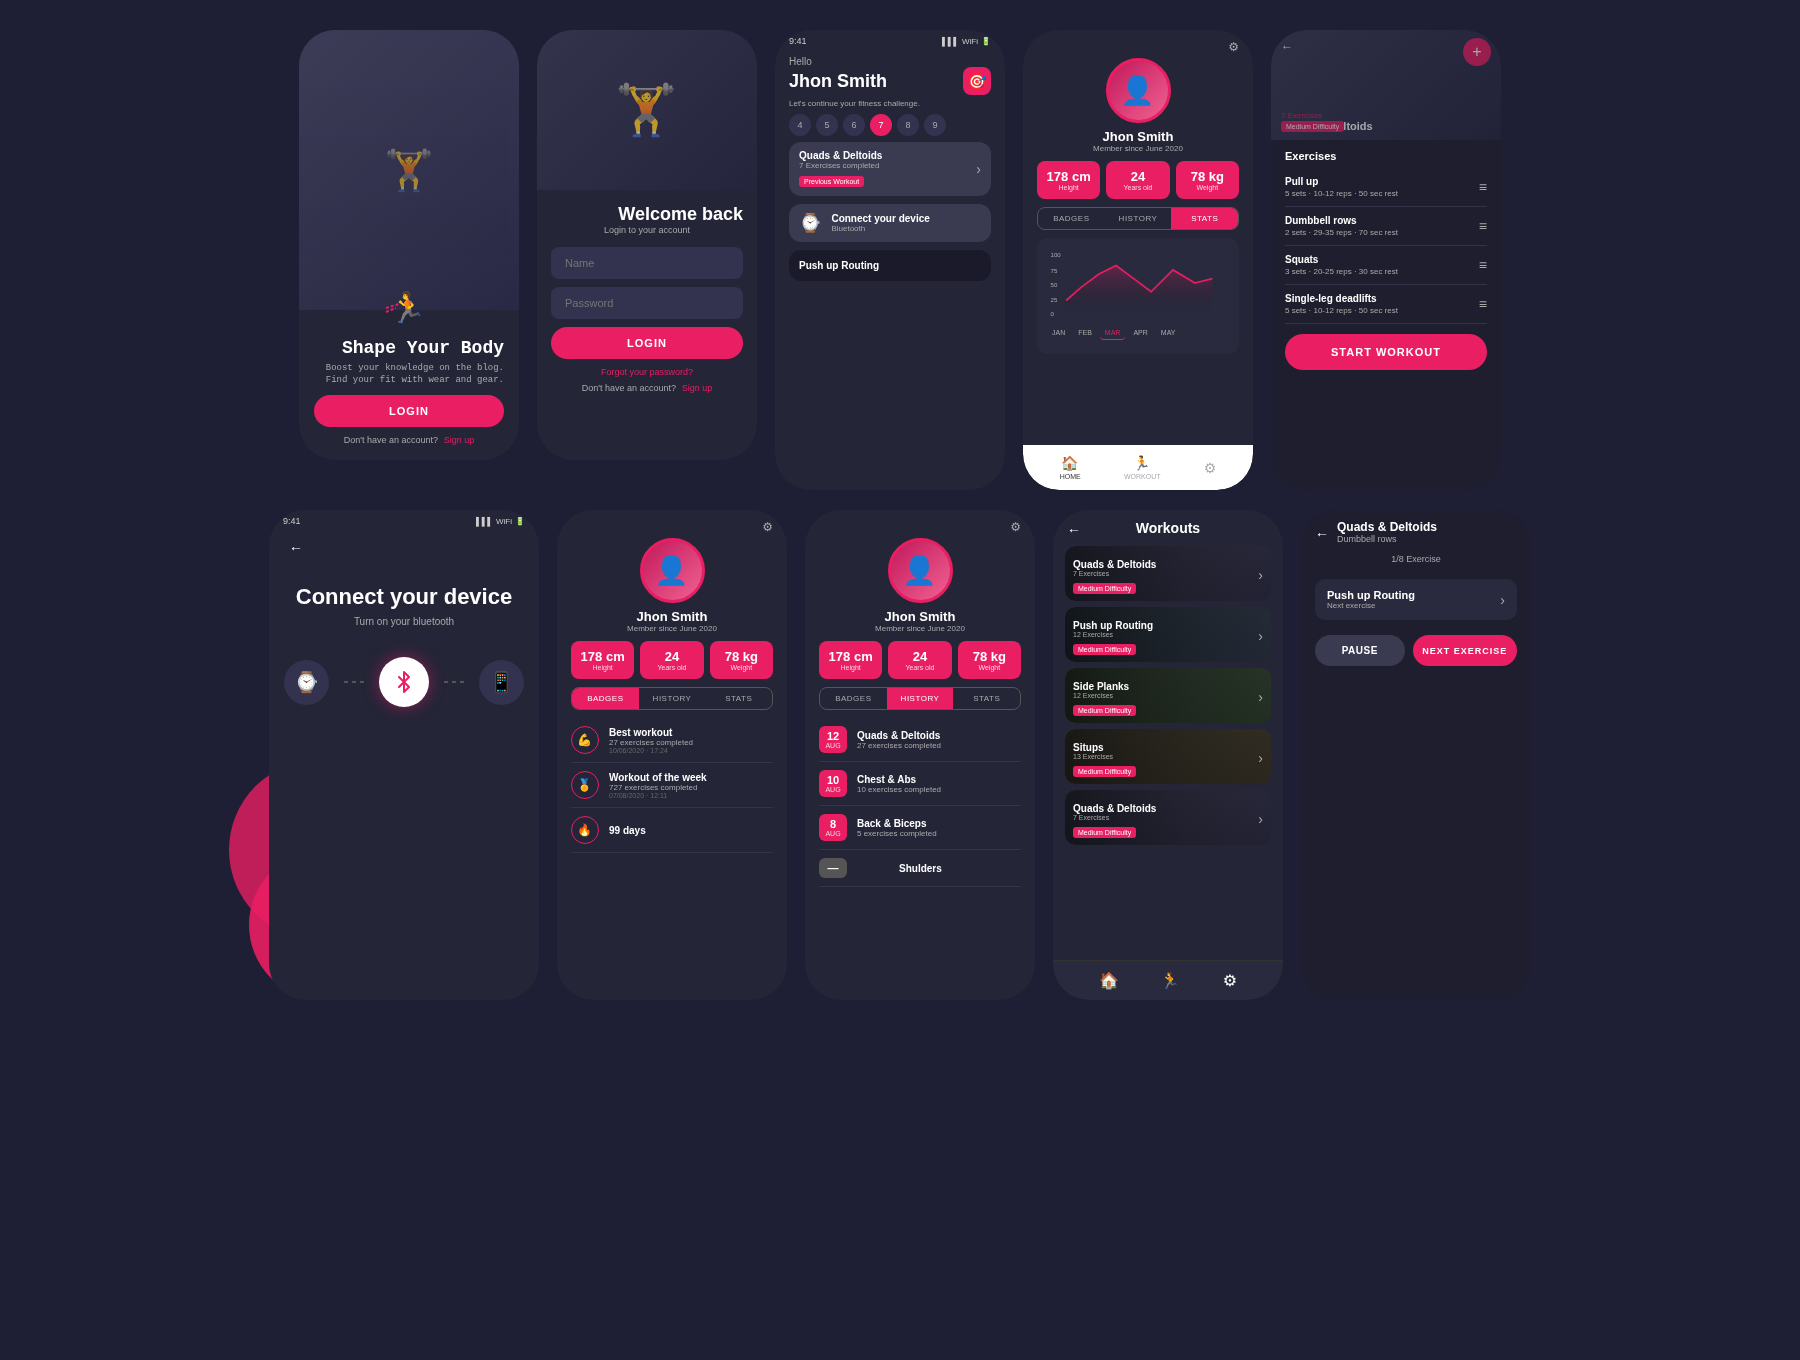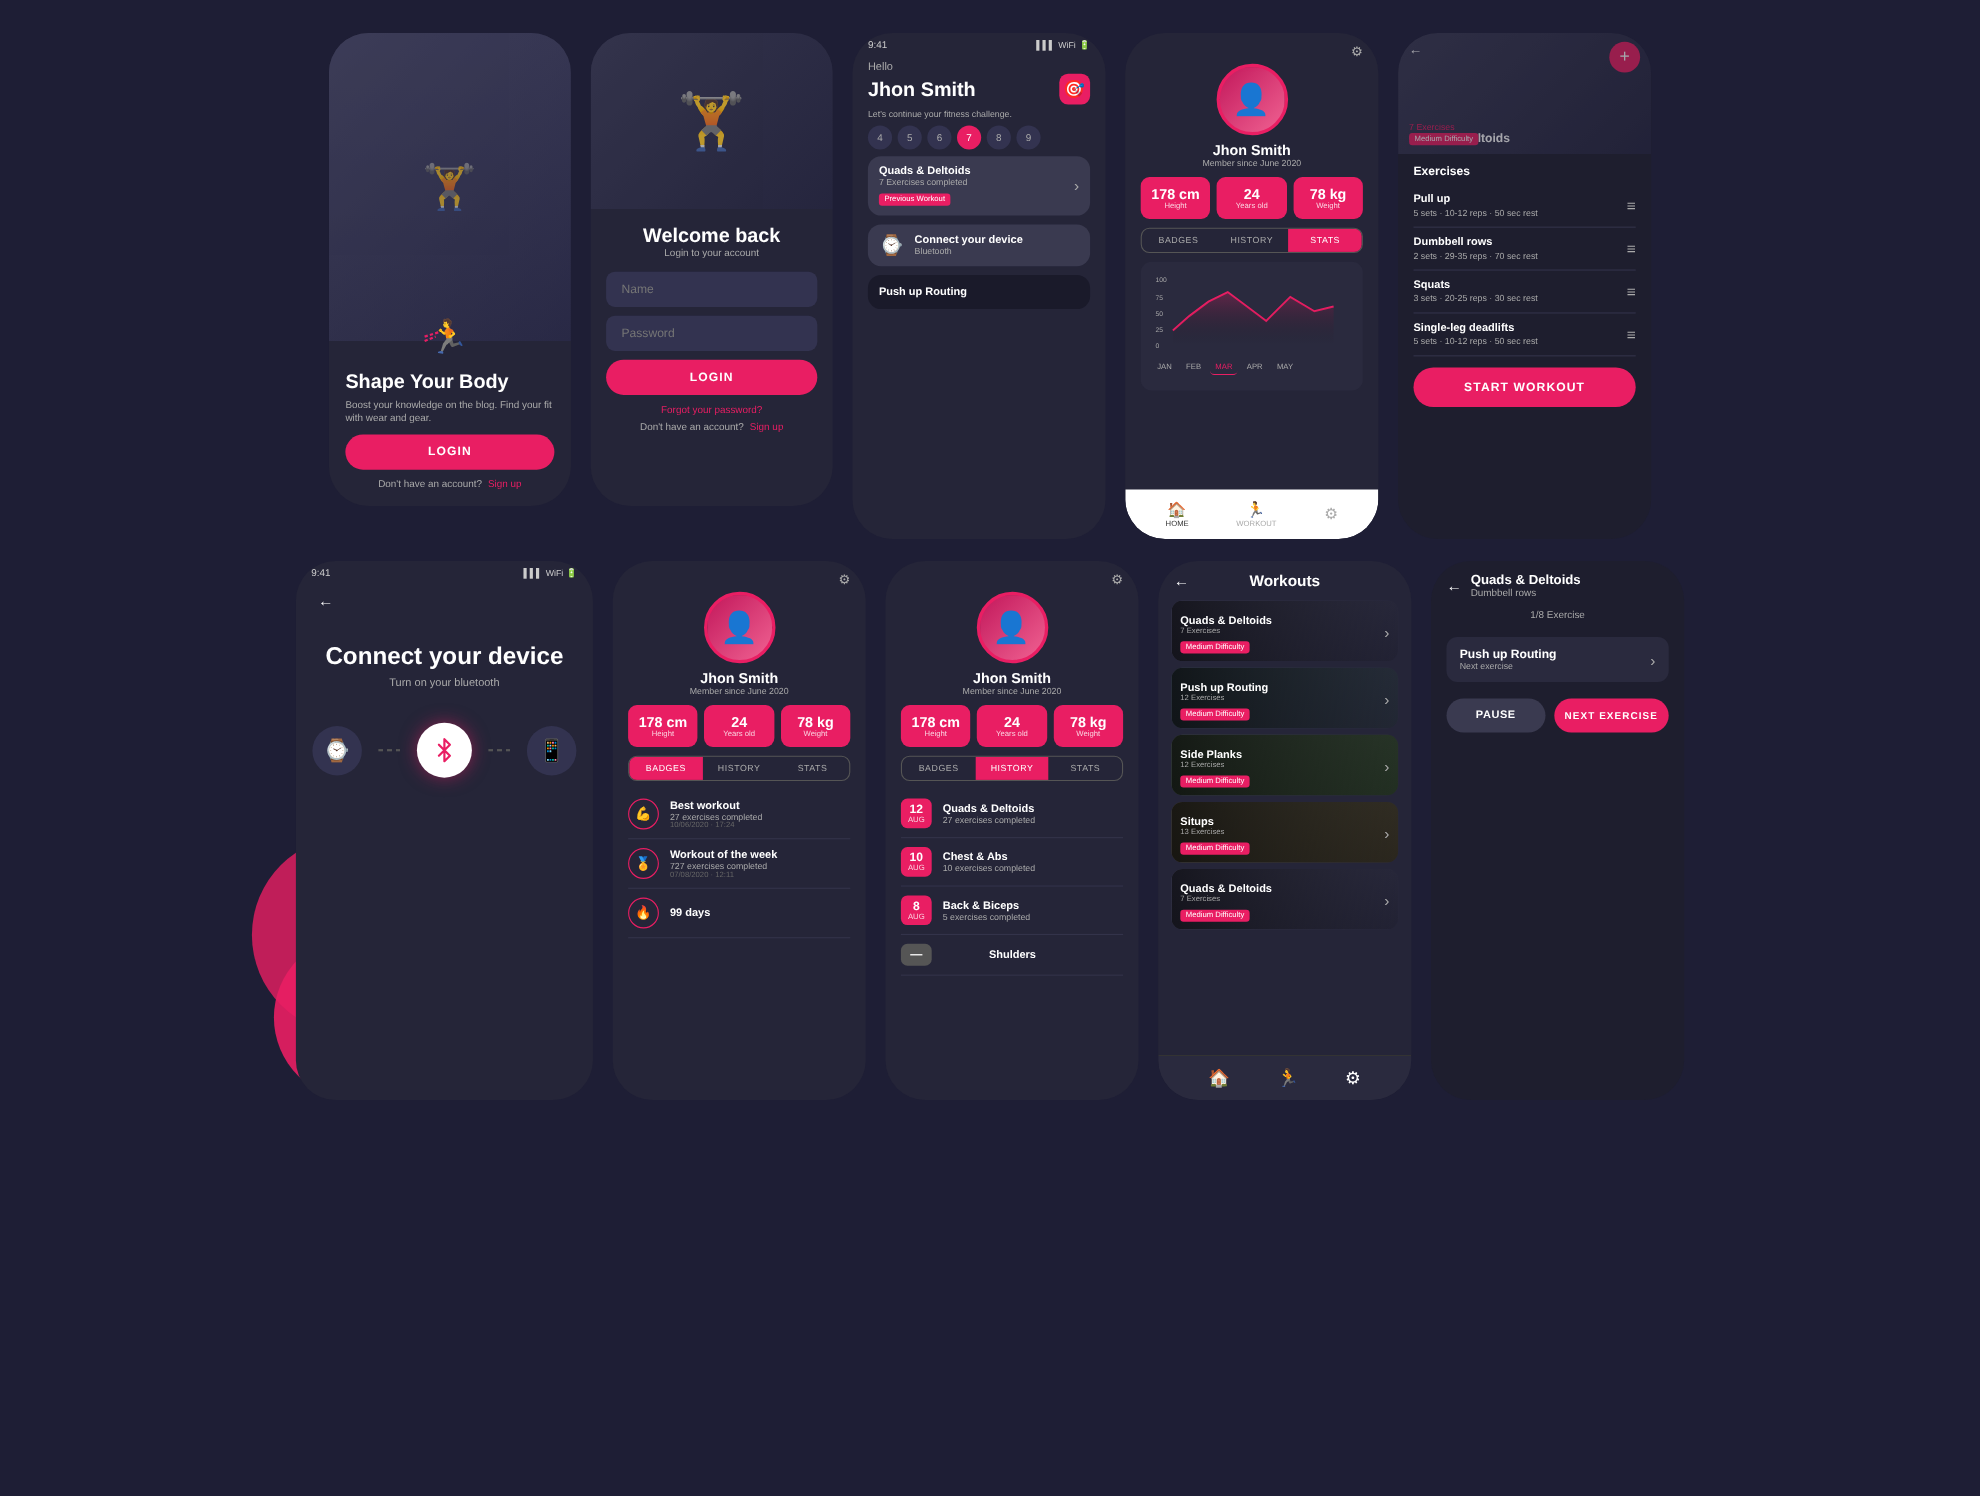--- a/index.html
+++ b/index.html
@@ -411,39 +411,39 @@
         <div class="hero-figure">🏋️</div>
       </div>
       <div class="screen1-content">
         <div class="run-icon">
           <svg width="50" height="40" viewBox="0 0 50 40" fill="none">
             <text x="5" y="32" font-size="30" fill="white">🏃</text>
             <line x1="2" y1="22" x2="15" y2="18" stroke="#e91e63" stroke-width="2" stroke-dasharray="3,2"></line>
             <line x1="2" y1="26" x2="12" y2="22" stroke="#e91e63" stroke-width="2" stroke-dasharray="3,2"></line>
           </svg>
         </div>
-        <div style="text-align:left; margin-bottom:8px;">
+        <div style="text-align:right; margin-bottom:8px;font-family:Liberation Mono, monospace;">
           <div style="font-size:18px; font-weight:bold; color:#fff; margin-bottom:4px;">Shape Your Body</div>
           <div style="font-size:9px; color:#aaa; line-height:1.4;">Boost your knowledge on the blog. Find your fit with wear and gear.</div>
         </div>
         <button class="btn-pink">LOGIN</button>
         <div style="text-align:center; margin-top:8px; font-size:9px; color:#aaa;">
           <span>Don't have an account?</span>
           <span style="color:#e91e63; margin-left:3px; cursor:pointer;">Sign up</span>
         </div>
       </div>
     </div>
 
     <div class="phone phone-dark phone-sm">
       <div class="hero-figure" style="height:160px; background:linear-gradient(135deg,#3a3a55 0%,#252540 100%); display:flex; align-items:center; justify-content:center; font-size:50px; opacity:0.7;">
         🏋️
       </div>
       <div style="padding:14px;">
         <div style="text-align:center; margin-bottom:12px;">
-          <div style="font-size:18px; font-weight:bold; color:#fff;">Welcome back</div>
+          <div style="font-size:18px; font-weight:bold; color:#fff;text-align:right;">Welcome back</div>
           <div style="font-size:9px; color:#aaa;">Login to your account</div>
         </div>
         <input class="input-field" placeholder="Name" style="">
         <input class="input-field" type="password" placeholder="Password" style="">
         <button class="btn-pink">LOGIN</button>
         <div style="text-align:center; margin-top:8px; font-size:9px; color:#e91e63; cursor:pointer;">Forgot your password?</div>
         <div style="text-align:center; margin-top:6px; font-size:9px; color:#aaa;">
           <span>Don't have an account?</span>
           <span style="color:#e91e63; margin-left:3px; cursor:pointer;">Sign up</span>
         </div>

